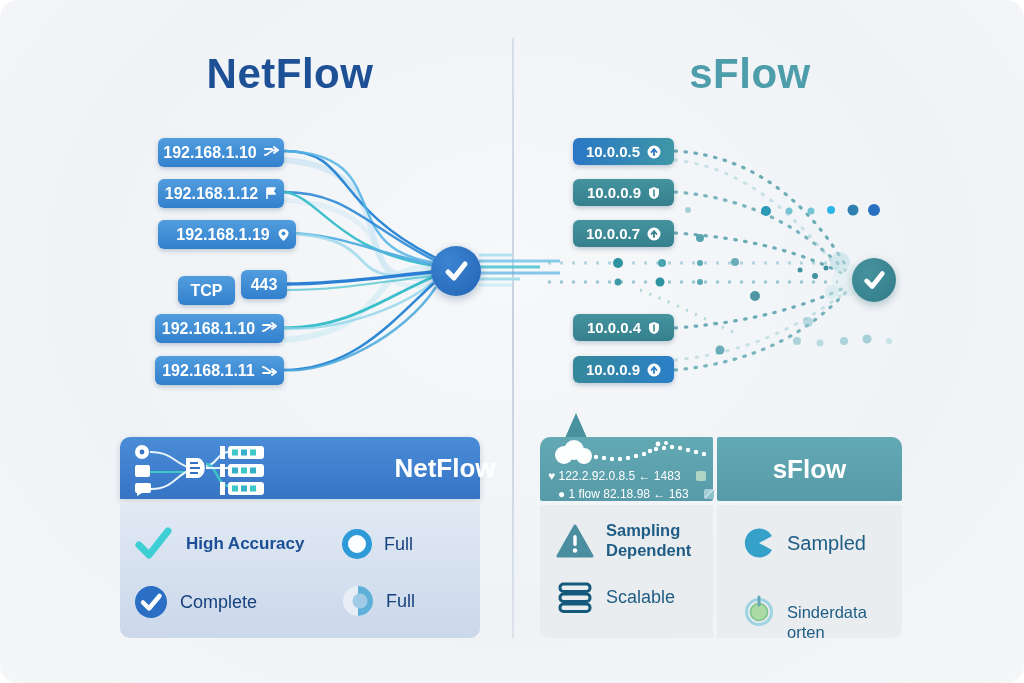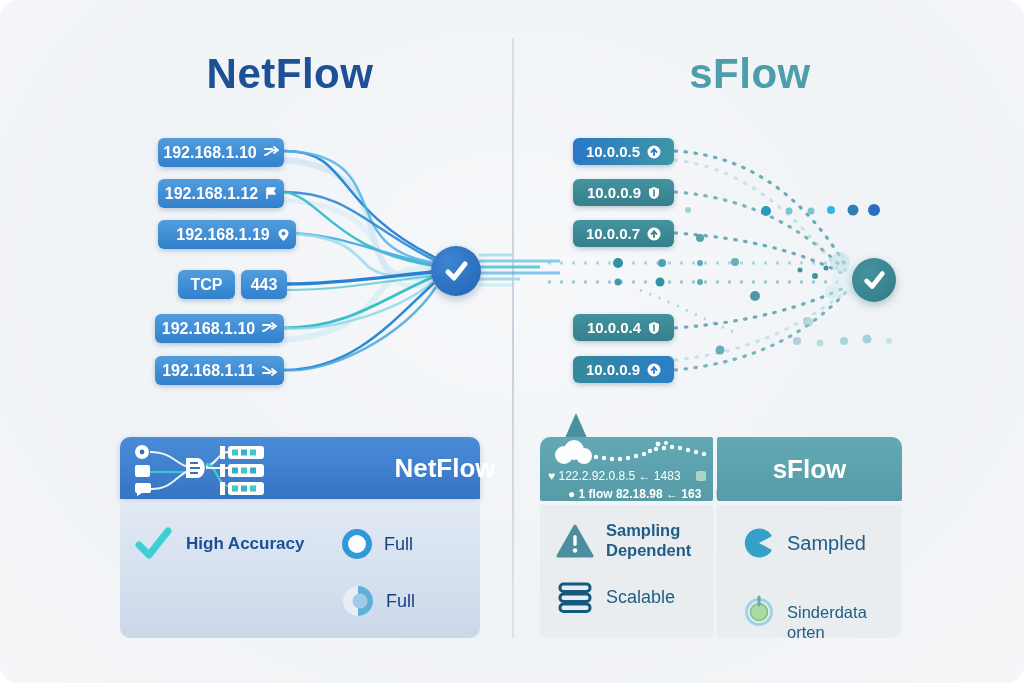--- a/index.html
+++ b/index.html
@@ -38,21 +38,21 @@
   .pg-r{left:717px;top:505px;width:185px;height:133px;border-radius:2px 2px 10px 2px;}
   .feat{position:absolute;display:flex;align-items:center;gap:12px;}
   .feat-label{font-size:17px;color:#1c4f96;}
   .w600{font-weight:600;} .w700{font-weight:400;}
   .feat-label-teal{font-size:16.5px;color:#1f5d85;line-height:1.2;}
   .ring-icon{width:26px;height:26px;border-radius:50%;border:6px solid #2f9ad8;background:#fdfeff;box-sizing:border-box;width:30px;height:30px;}
   .cone{position:absolute;left:561px;top:413px;width:0;height:0;z-index:2;
     border-left:15px solid transparent;border-right:15px solid transparent;border-bottom:34px solid #4a919e;}
   .sample-lines{position:absolute;left:8px;top:30px;color:#ffffff;font-size:12px;line-height:18px;white-space:nowrap;}
   .sample-row{display:flex;align-items:center;gap:15px;}
-  .sample-row.r2{margin-left:20px;font-weight:bold;}
+  .sample-row.r2{margin-left:10px;}
   .chip{width:10px;height:10px;border-radius:2px;display:inline-block;}
   .chip1{background:#aed4c4;}
   .chip2{background:linear-gradient(135deg,#a8cfd8 45%,#e8f4f0 50%,#8fc2ce 55%);}
 </style>
 </head>
 <body>
 
 <div class="canvas">
 
   <svg class="svglayer" width="1024" height="683">
@@ -151,21 +151,21 @@
   </div>
   <div class="node node-blue" style="left:158px;top:220px;width:126px;height:29px;padding-left:12px;">
     <span>192.168.1.19</span>
     <span class="nicon">
         <svg width="13" height="14" viewBox="0 0 13 14">
           <path d="M6.5,1 C9.5,1 11.5,3 11.5,5.5 C11.5,8.5 6.5,13 6.5,13 C6.5,13 1.5,8.5 1.5,5.5 C1.5,3 3.5,1 6.5,1 Z" fill="#fff"></path>
           <circle cx="6.5" cy="5.5" r="2" fill="#3d8fd6"></circle>
         </svg>
       </span>
   </div>
-  <div class="node node-blue" style="left:178px;top:270px;width:57px;height:29px;">
+  <div class="node node-blue" style="left:178px;top:276px;width:57px;height:29px;">
     <span>TCP</span>
   </div>
   <div class="node node-blue" style="left:241px;top:270px;width:46px;height:29px;">
     <span>443</span>
   </div>
   <div class="node node-blue" style="left:155px;top:314px;width:129px;height:29px;">
     <span>192.168.1.10</span>
     <span class="nicon">
         <svg width="15" height="13" viewBox="0 0 15 13">
           <path d="M1,3 H8 M1,9 C5,9 6,4 11,4 M10,1 L14,4 L10,7" fill="none" stroke="#fff" stroke-width="1.8" stroke-linecap="round"></path>
@@ -274,20 +274,27 @@
   <div class="body-blue">
     <div class="feat" style="left:14px;top:24px;">
       <svg width="40" height="34" viewBox="0 0 40 34">
           <path d="M5,18 L15,28 L34,4" fill="none" stroke="#3ecfd4" stroke-width="7" stroke-linecap="round" stroke-linejoin="round"></path>
         </svg>
       <span class="feat-label w600">High Accuracy</span>
     </div>
     <div class="feat" style="left:222px;top:26px;">
       <span class="ring-icon"></span>
       <span class="feat-label w700" style="font-size:18px;color:#15417e;">Full</span>
+    </div>
+    <div class="feat" style="left:14px;top:82px;">
+      <svg width="34" height="34" viewBox="0 0 34 34">
+          <circle cx="17" cy="17" r="16" fill="#2a6fc4"></circle>
+          <path d="M9,17.5 L15,23.5 L25.5,11" fill="none" stroke="#fff" stroke-width="4.5" stroke-linecap="round" stroke-linejoin="round"></path>
+        </svg>
+      <span class="feat-label w700" style="font-size:18px;color:#15417e;">Complete</span>
     </div>
     <div class="feat" style="left:222px;top:82px;">
       <svg width="32" height="32" viewBox="0 0 32 32">
           <circle cx="16" cy="16" r="15" fill="#e7eef6"></circle>
           <path d="M16,1 A15,15 0 0 1 16,31 Z" fill="#5fb0d8"></path>
           <circle cx="18" cy="16" r="7.5" fill="#9fcbe6"></circle>
         </svg>
       <span class="feat-label w700" style="font-size:18px;color:#15417e;">Full</span>
     </div>
   </div>

